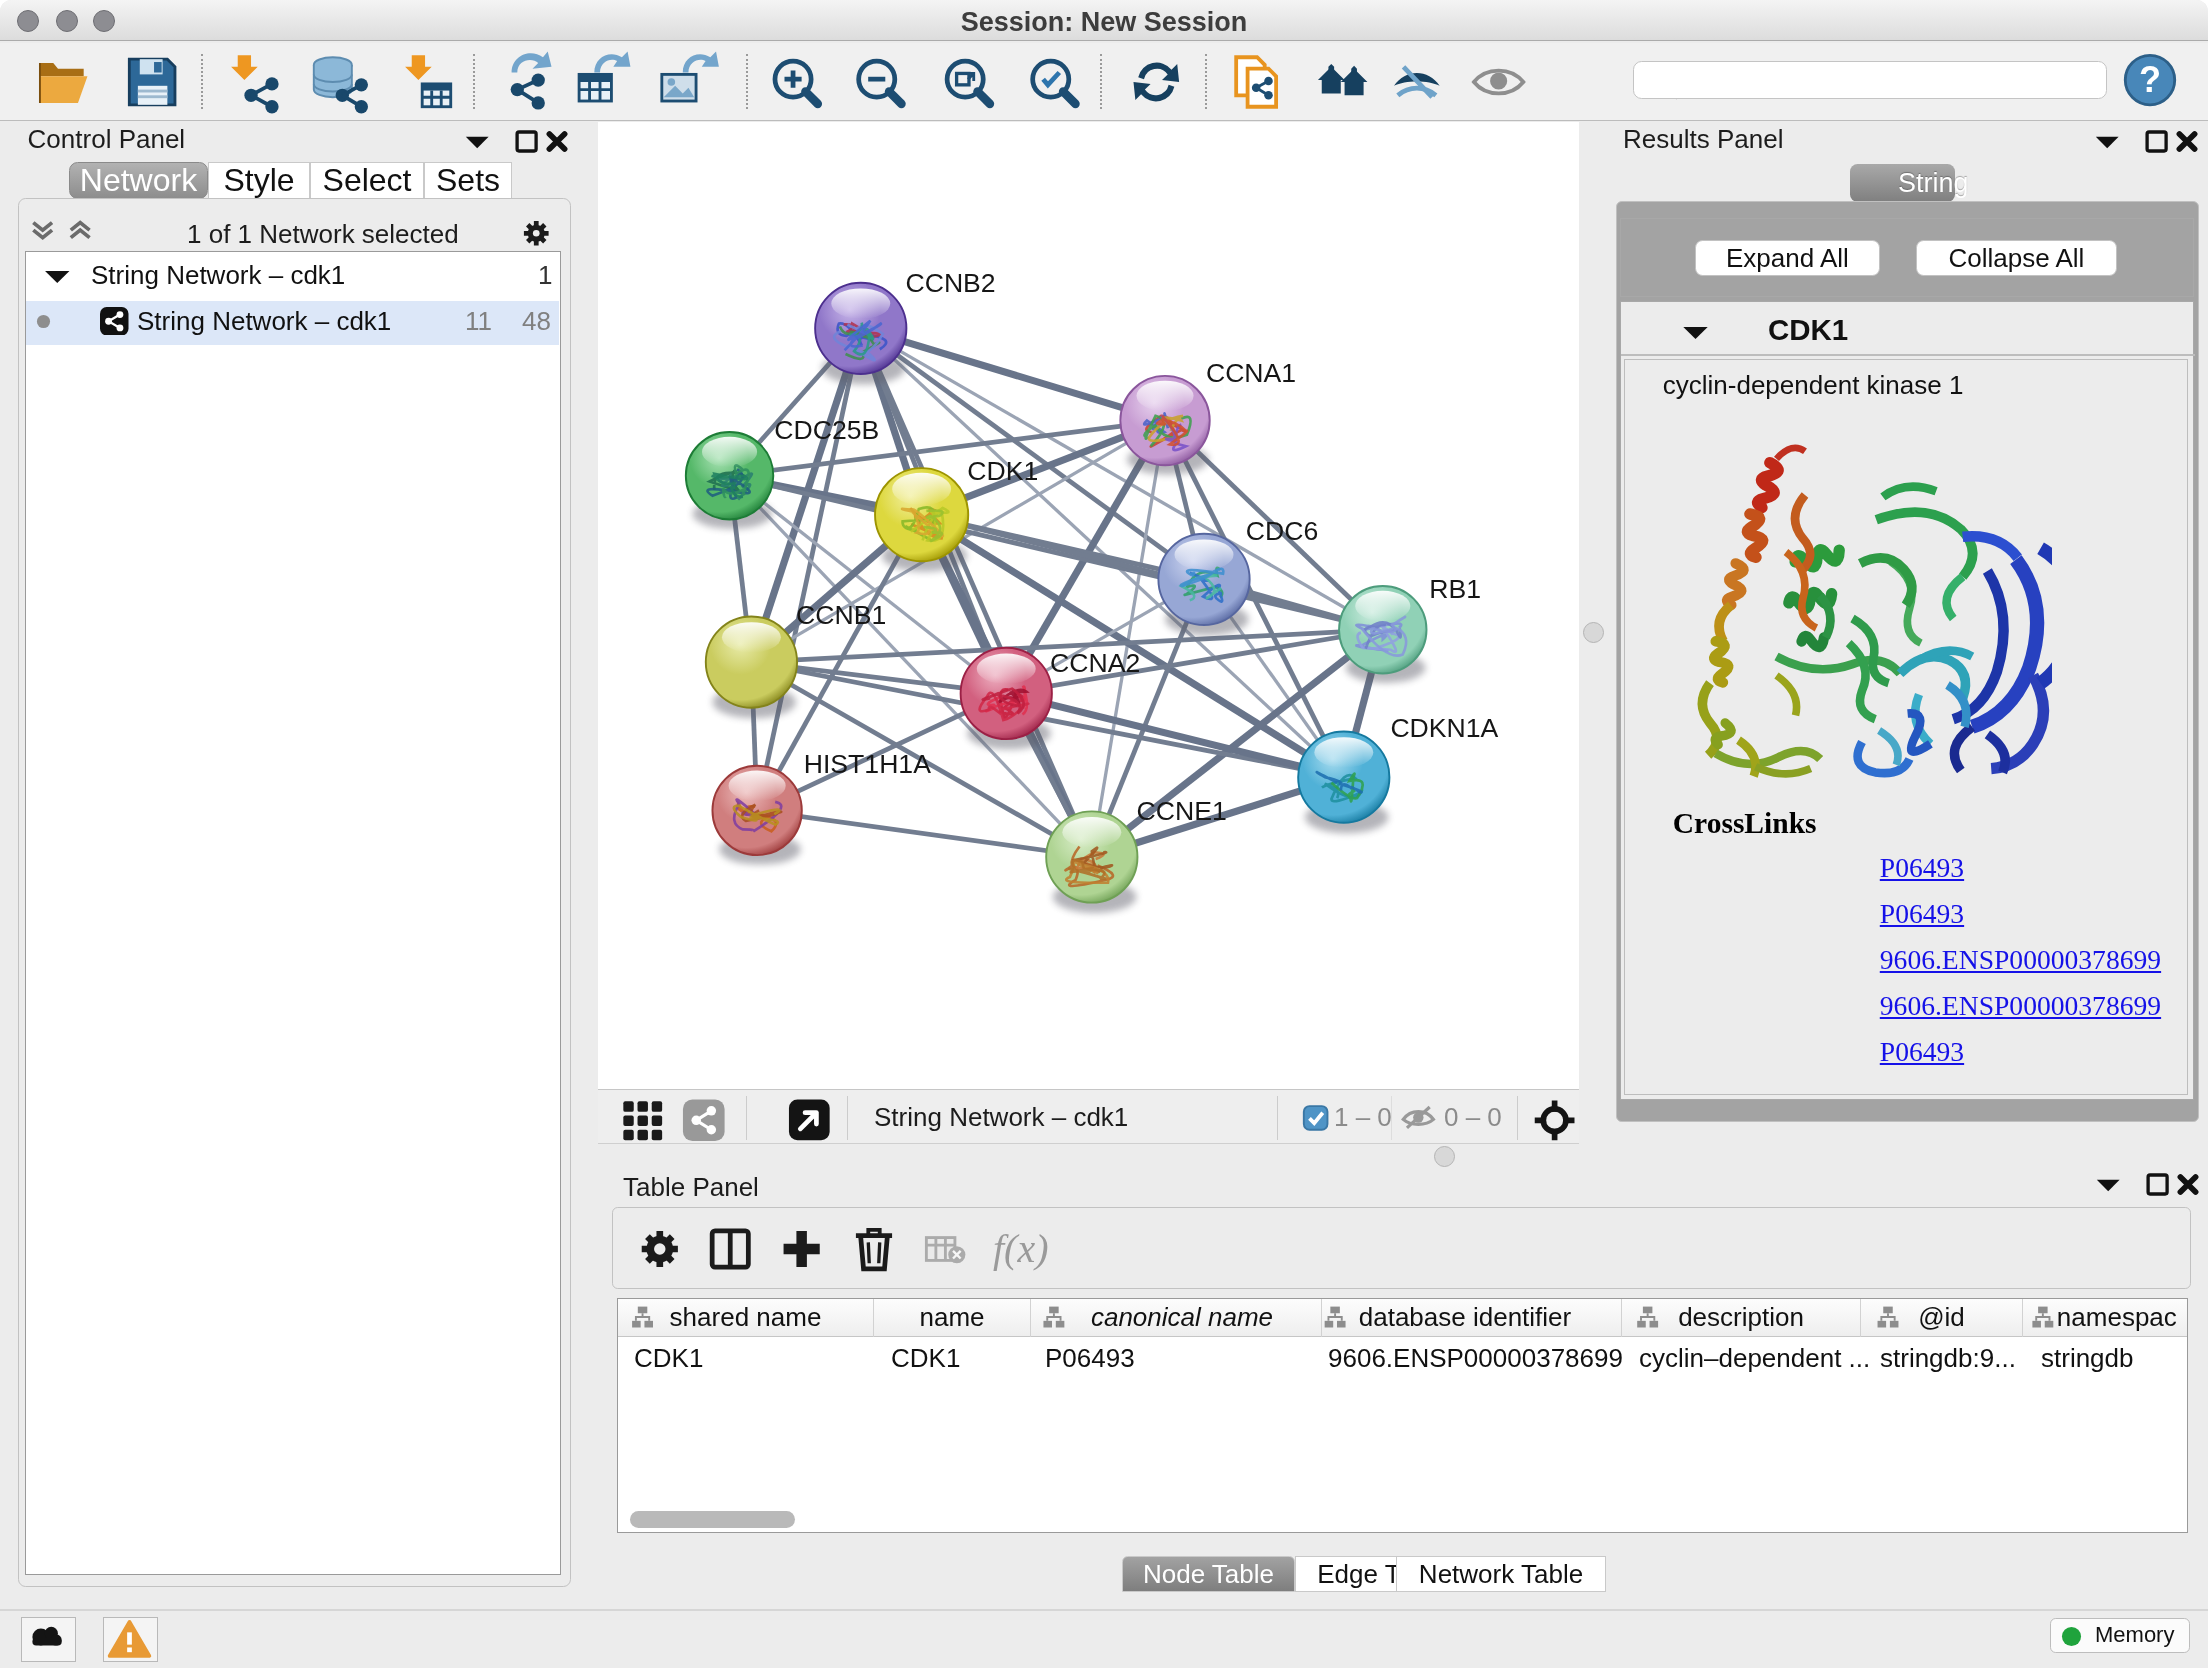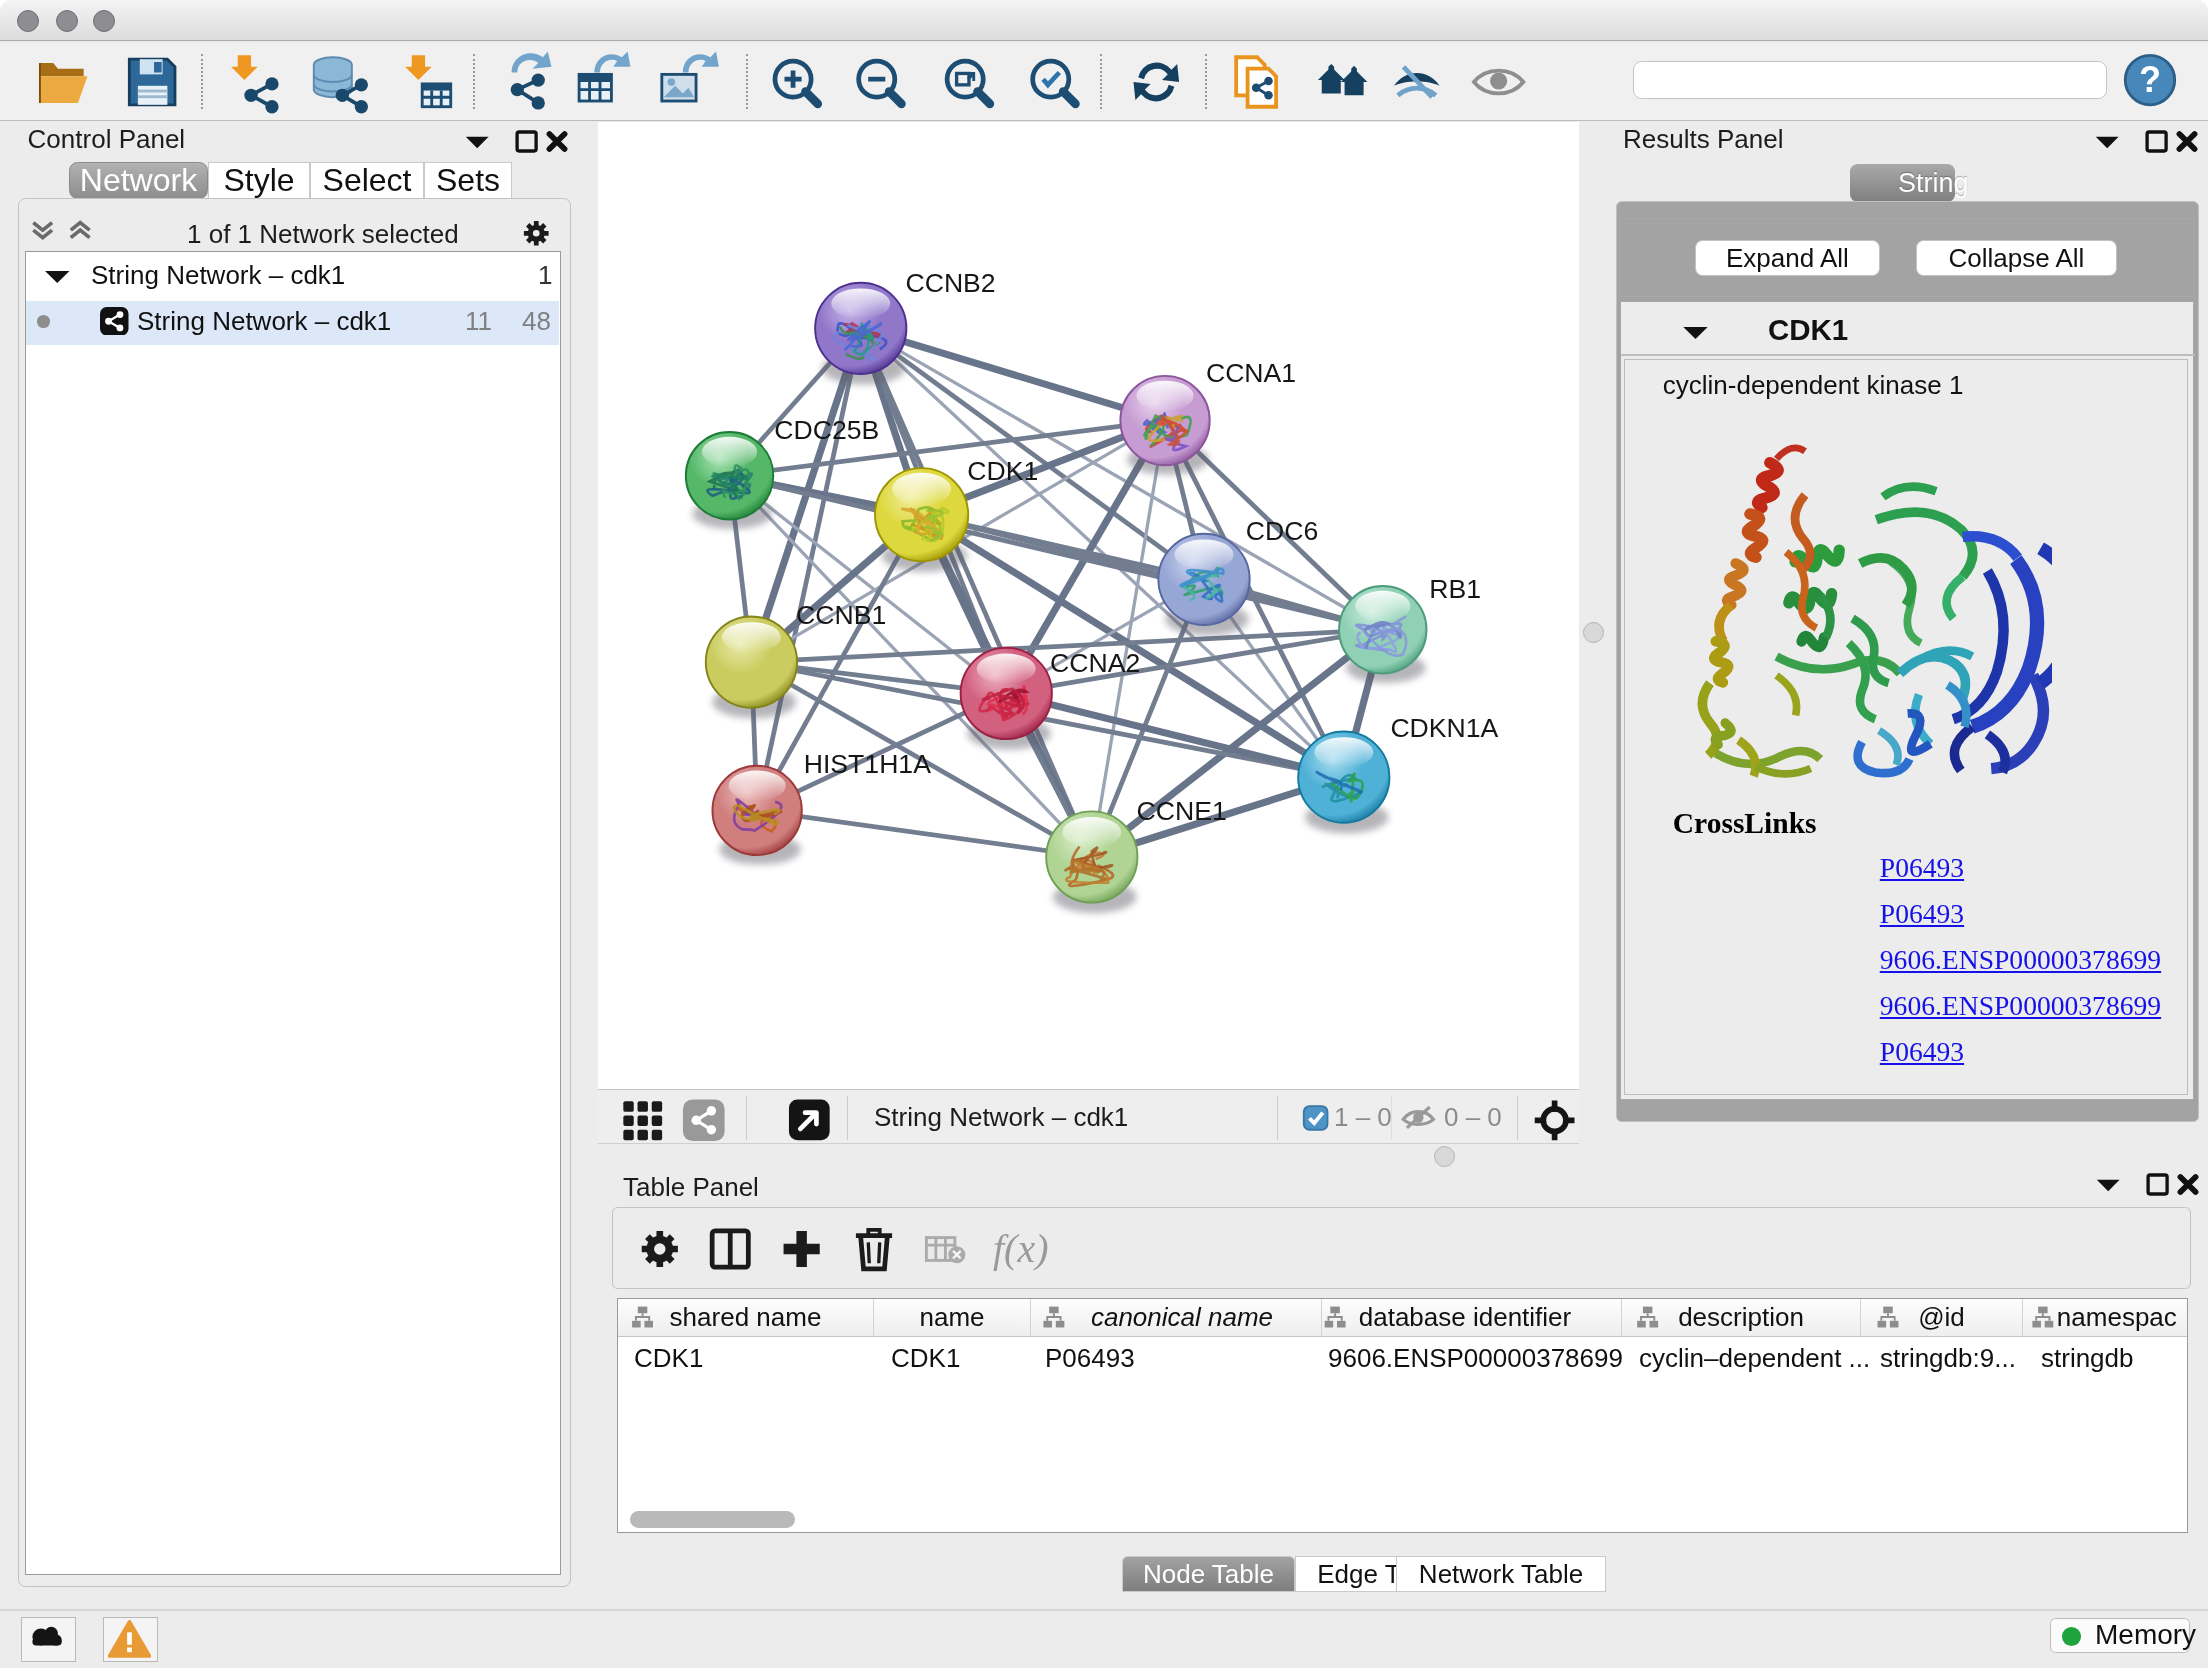--- a/index.html
+++ b/index.html
@@ -44,32 +44,33 @@
 #tbl { position:absolute; left:617px; top:1298px; width:1571px; height:235px; background:#fff; border:1.9px solid #9a9a9a; }
 #tbl-head { position:absolute; left:0; top:0; width:100%; height:38px; background:linear-gradient(#fdfdfd,#eeeeee); border-bottom:1.9px solid #c6c6c6; }
 .th { position:absolute; top:0; height:38px; border-right:1.9px solid #d2d2d2; font-size:26px; color:#111; text-align:center; line-height:36px; }
 .td { position:absolute; top:44px; font-size:26px; color:#111; }
 #hscroll { position:absolute; left:12.4px; top:212px; width:165px; height:17px; background:#b9b9b9; border-radius:8.6px; }
 .btab { position:absolute; top:1556px; height:36px; font-size:26px; text-align:center; line-height:34px; background:#fff; border:1px solid #c9c9c9; color:#111; }
 .btab.sel { background:linear-gradient(#a2a2a2,#7e7e7e); color:#fff; border-radius:5.7px 5.7px 0 0; }
 
 #statusline { position:absolute; left:0; top:1609px; width:2208px; height:1.9px; background:#d6d6d6; }
 .sbox { position:absolute; top:1617px; width:55px; height:45px; background:#f4f4f4; border:1.9px solid #b9b9b9; }
-#membox { position:absolute; left:2050px; top:1618px; width:140px; height:35px; background:#fbfbfb; border:1.9px solid #bdbdbd; border-radius:5.7px; font-size:28px; line-height:32px; color:#111; }
+#membox { position:absolute; left:2050px; top:1618px; width:140px; height:35px; background:#fbfbfb; border:1.9px solid #bdbdbd; border-radius:5.7px; font-size:22px; line-height:32px; color:#111; }
 .link { color:#1511e8; text-decoration:underline; }
 .serif { font-family:"Liberation Serif", serif; }
 </style>
 </head>
 <body>
 <div id="win">
 
   <div id="titlebar">
     <div class="tl" style="left:17px;"></div>
     <div class="tl" style="left:56px;"></div>
     <div class="tl" style="left:93px;"></div>
+    <div id="title">Session: New Session</div>
   </div>
 
   <div id="toolbar">
     <div class="sep" style="left:201px"></div>
     <div class="sep" style="left:473px"></div>
     <div class="sep" style="left:746px"></div>
     <div class="sep" style="left:1100px"></div>
     <div class="sep" style="left:1205px"></div>
     <svg id="tb-icons" width="2208" height="78" viewBox="0 0 2322 82" style="position:absolute;left:0;top:0;">
 

